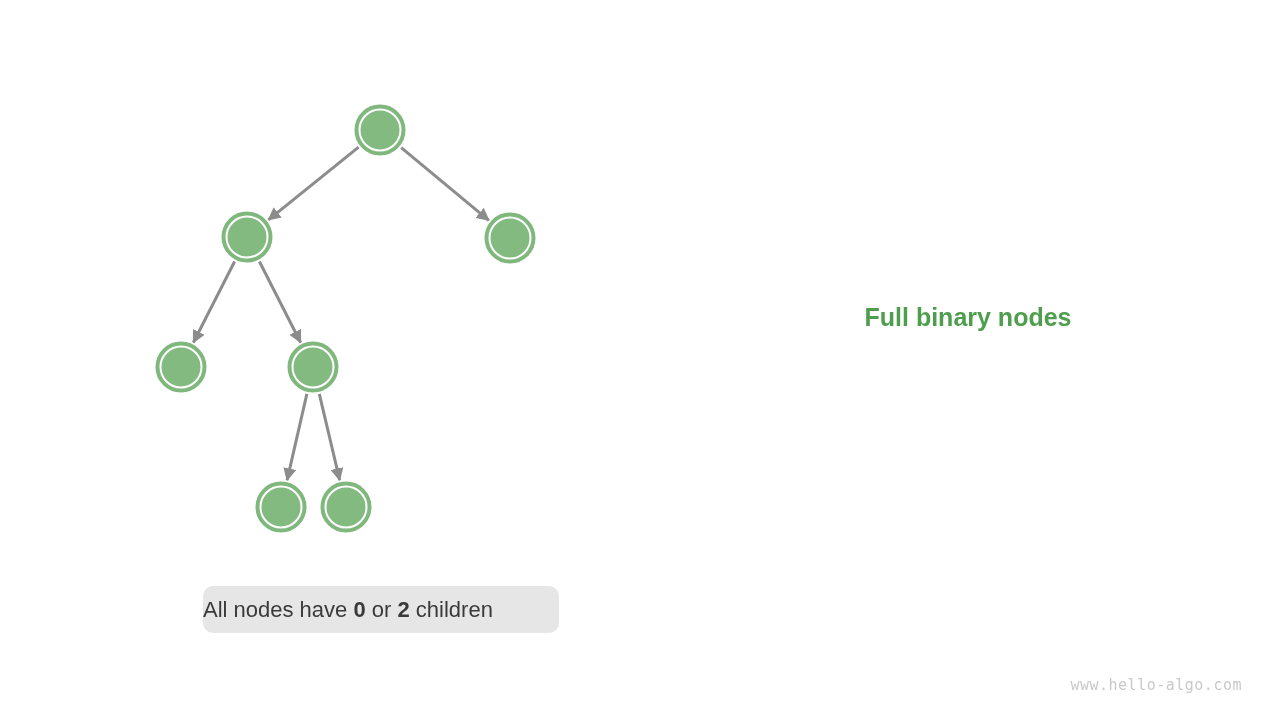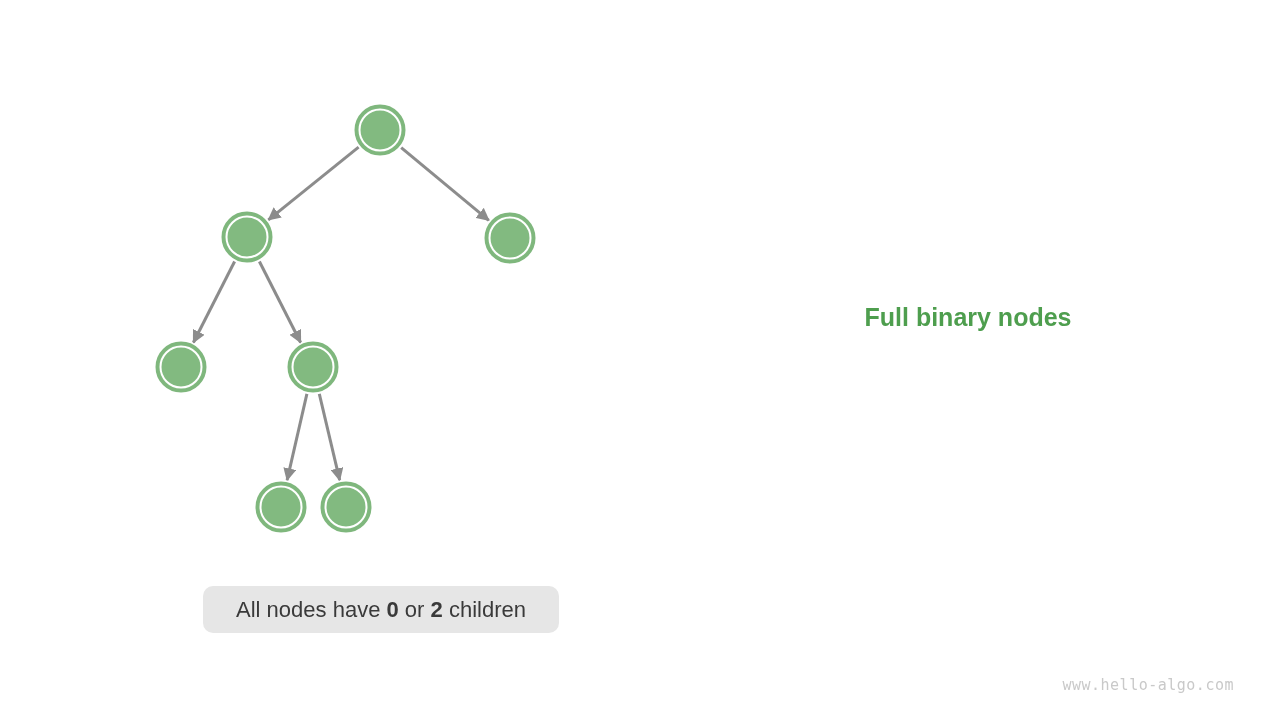--- a/index.html
+++ b/index.html
@@ -35,33 +35,33 @@
   .caption-pill {
     position: absolute;
     left: 203px;
     top: 586px;
     width: 356px;
     height: 47px;
     background: #E6E6E6;
     border-radius: 10px;
     display: flex;
     align-items: center;
-    justify-content: center;
+    justify-content: flex-start;
   }
   .caption-text {
     font-size: 22px;
     color: #3A3A3A;
     white-space: pre;
   }
   .caption-text .bold {
     font-weight: bold;
   }
   .watermark {
     position: absolute;
-    right: 46px;
+    right: 38px;
     top: 676px;
     font-family: "DejaVu Sans Mono", monospace;
     font-size: 15px;
     letter-spacing: 0.5px;
     color: #C9C9C9;
     white-space: nowrap;
     margin-left: 13px;
   }
 </style>
 </head>

